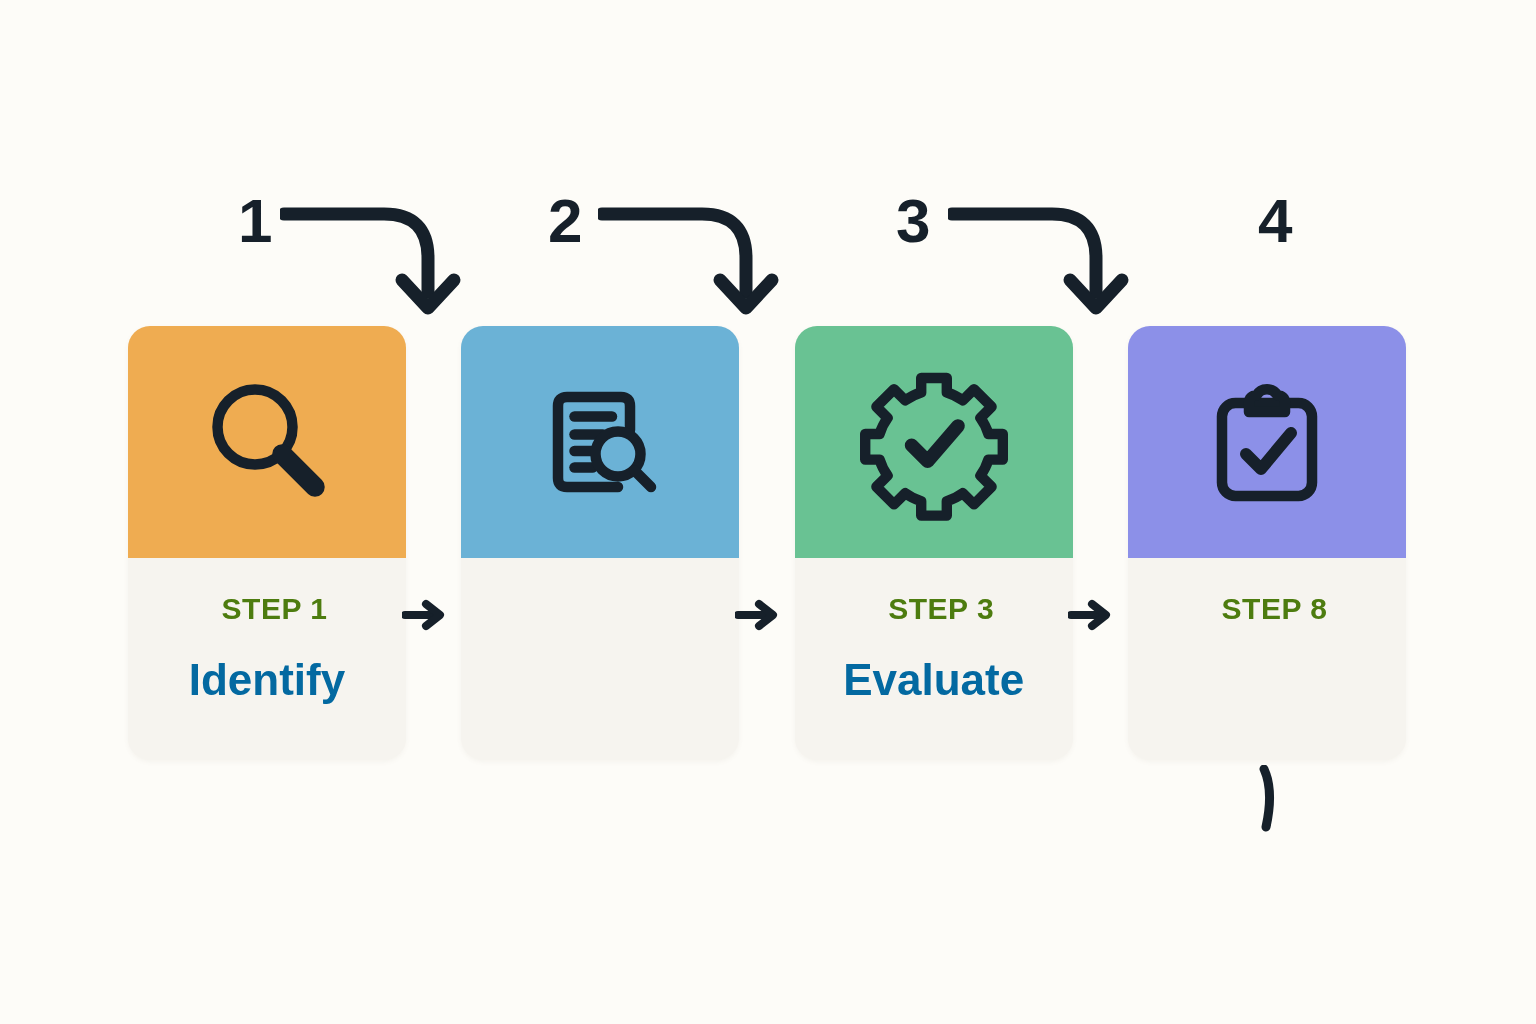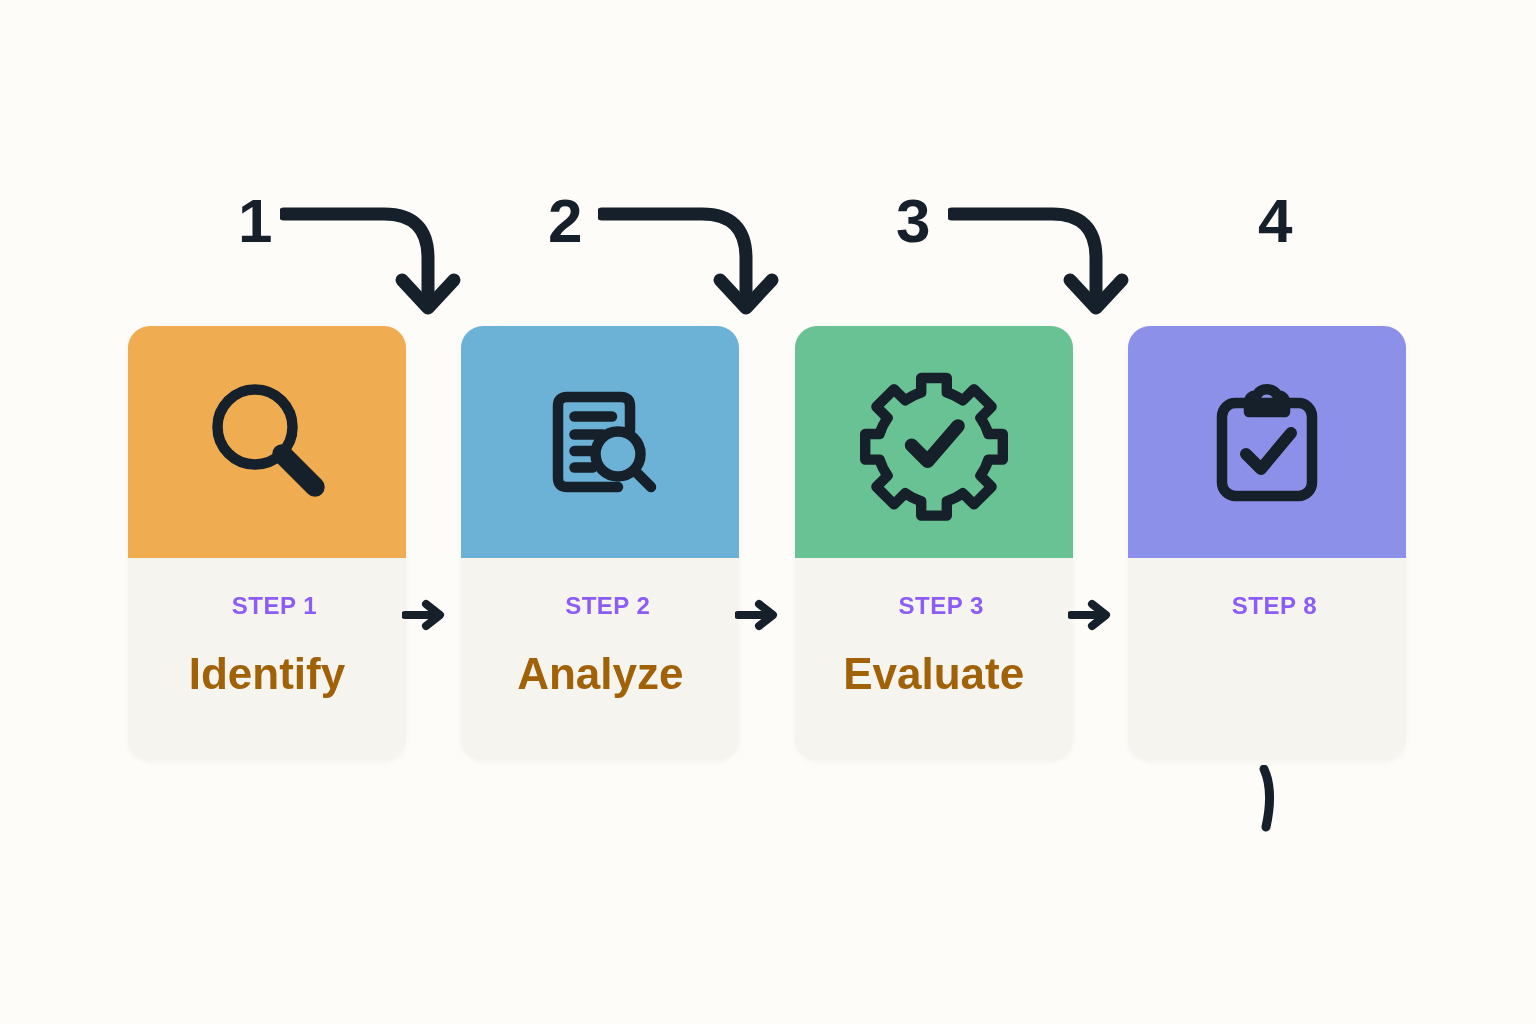--- a/index.html
+++ b/index.html
@@ -65,33 +65,33 @@
     background: #F6F4EF;
     display: flex;
     flex-direction: column;
     align-items: center;
     justify-content: flex-start;
     padding-top: 36px;
     box-sizing: border-box;
   }
 
   .step-eyebrow {
-    font-size: 24px;
+    font-size: 30px;
     font-weight: bold;
     letter-spacing: 0.5px;
-    color: #8b5cf6;
+    color: #4d7c0f;
     line-height: 1;
     margin: 0 0 34px 15px;
     text-align: center;
   }
 
   .step-title {
     font-size: 44px;
     font-weight: bold;
-    color: #a16207;
+    color: #0369a1;
     line-height: 1;
     margin: 0;
     text-align: center;
     white-space: nowrap;
   }
 
   
   .between-arrow {
     position: absolute;
     top: 592px;
@@ -196,24 +196,20 @@
             <path d="M70 42 V26 Q70 20 64 20 H28 Q22 20 22 26 V74 Q22 80 28 80 H62" stroke="#16202A" stroke-width="7" stroke-linecap="round" stroke-linejoin="round"></path>
             <path d="M33 33 H58" stroke="#16202A" stroke-width="7" stroke-linecap="round"></path>
             <path d="M33 45 H52" stroke="#16202A" stroke-width="7" stroke-linecap="round"></path>
             <path d="M33 56 H45" stroke="#16202A" stroke-width="7" stroke-linecap="round"></path>
             <path d="M33 67 H45" stroke="#16202A" stroke-width="7" stroke-linecap="round"></path>
             <circle cx="62" cy="58" r="15" stroke="#16202A" stroke-width="7"></circle>
             <path d="M73 69 L84 80" stroke="#16202A" stroke-width="7" stroke-linecap="round"></path>
           </svg>
         </span>
       </div>
-      <div class="card-body">
-        <div class="step-eyebrow">STEP 2</div>
-        <div class="step-title">Analyze</div>
-      </div>
     </div>
 
     <div class="step-card" id="step-card-3" style="background: rgb(246, 244, 239); justify-content: flex-end;">
       <div class="card-header" id="card-header-3" style="background: rgb(105, 194, 147);">
         <span>
           <svg width="160" height="160" viewBox="0 0 100 100" fill="none">
             <path d="M42 10 H58 V19 A32 32 0 0 1 68 24 L75 17 L86 28 L79 35
                      A32 32 0 0 1 84 45 H93 V61 H84 A32 32 0 0 1 79 71 L86 78
                      L75 89 L68 82 A32 32 0 0 1 58 87 V96 H42 V87
                      A32 32 0 0 1 32 82 L25 89 L14 78 L21 71

